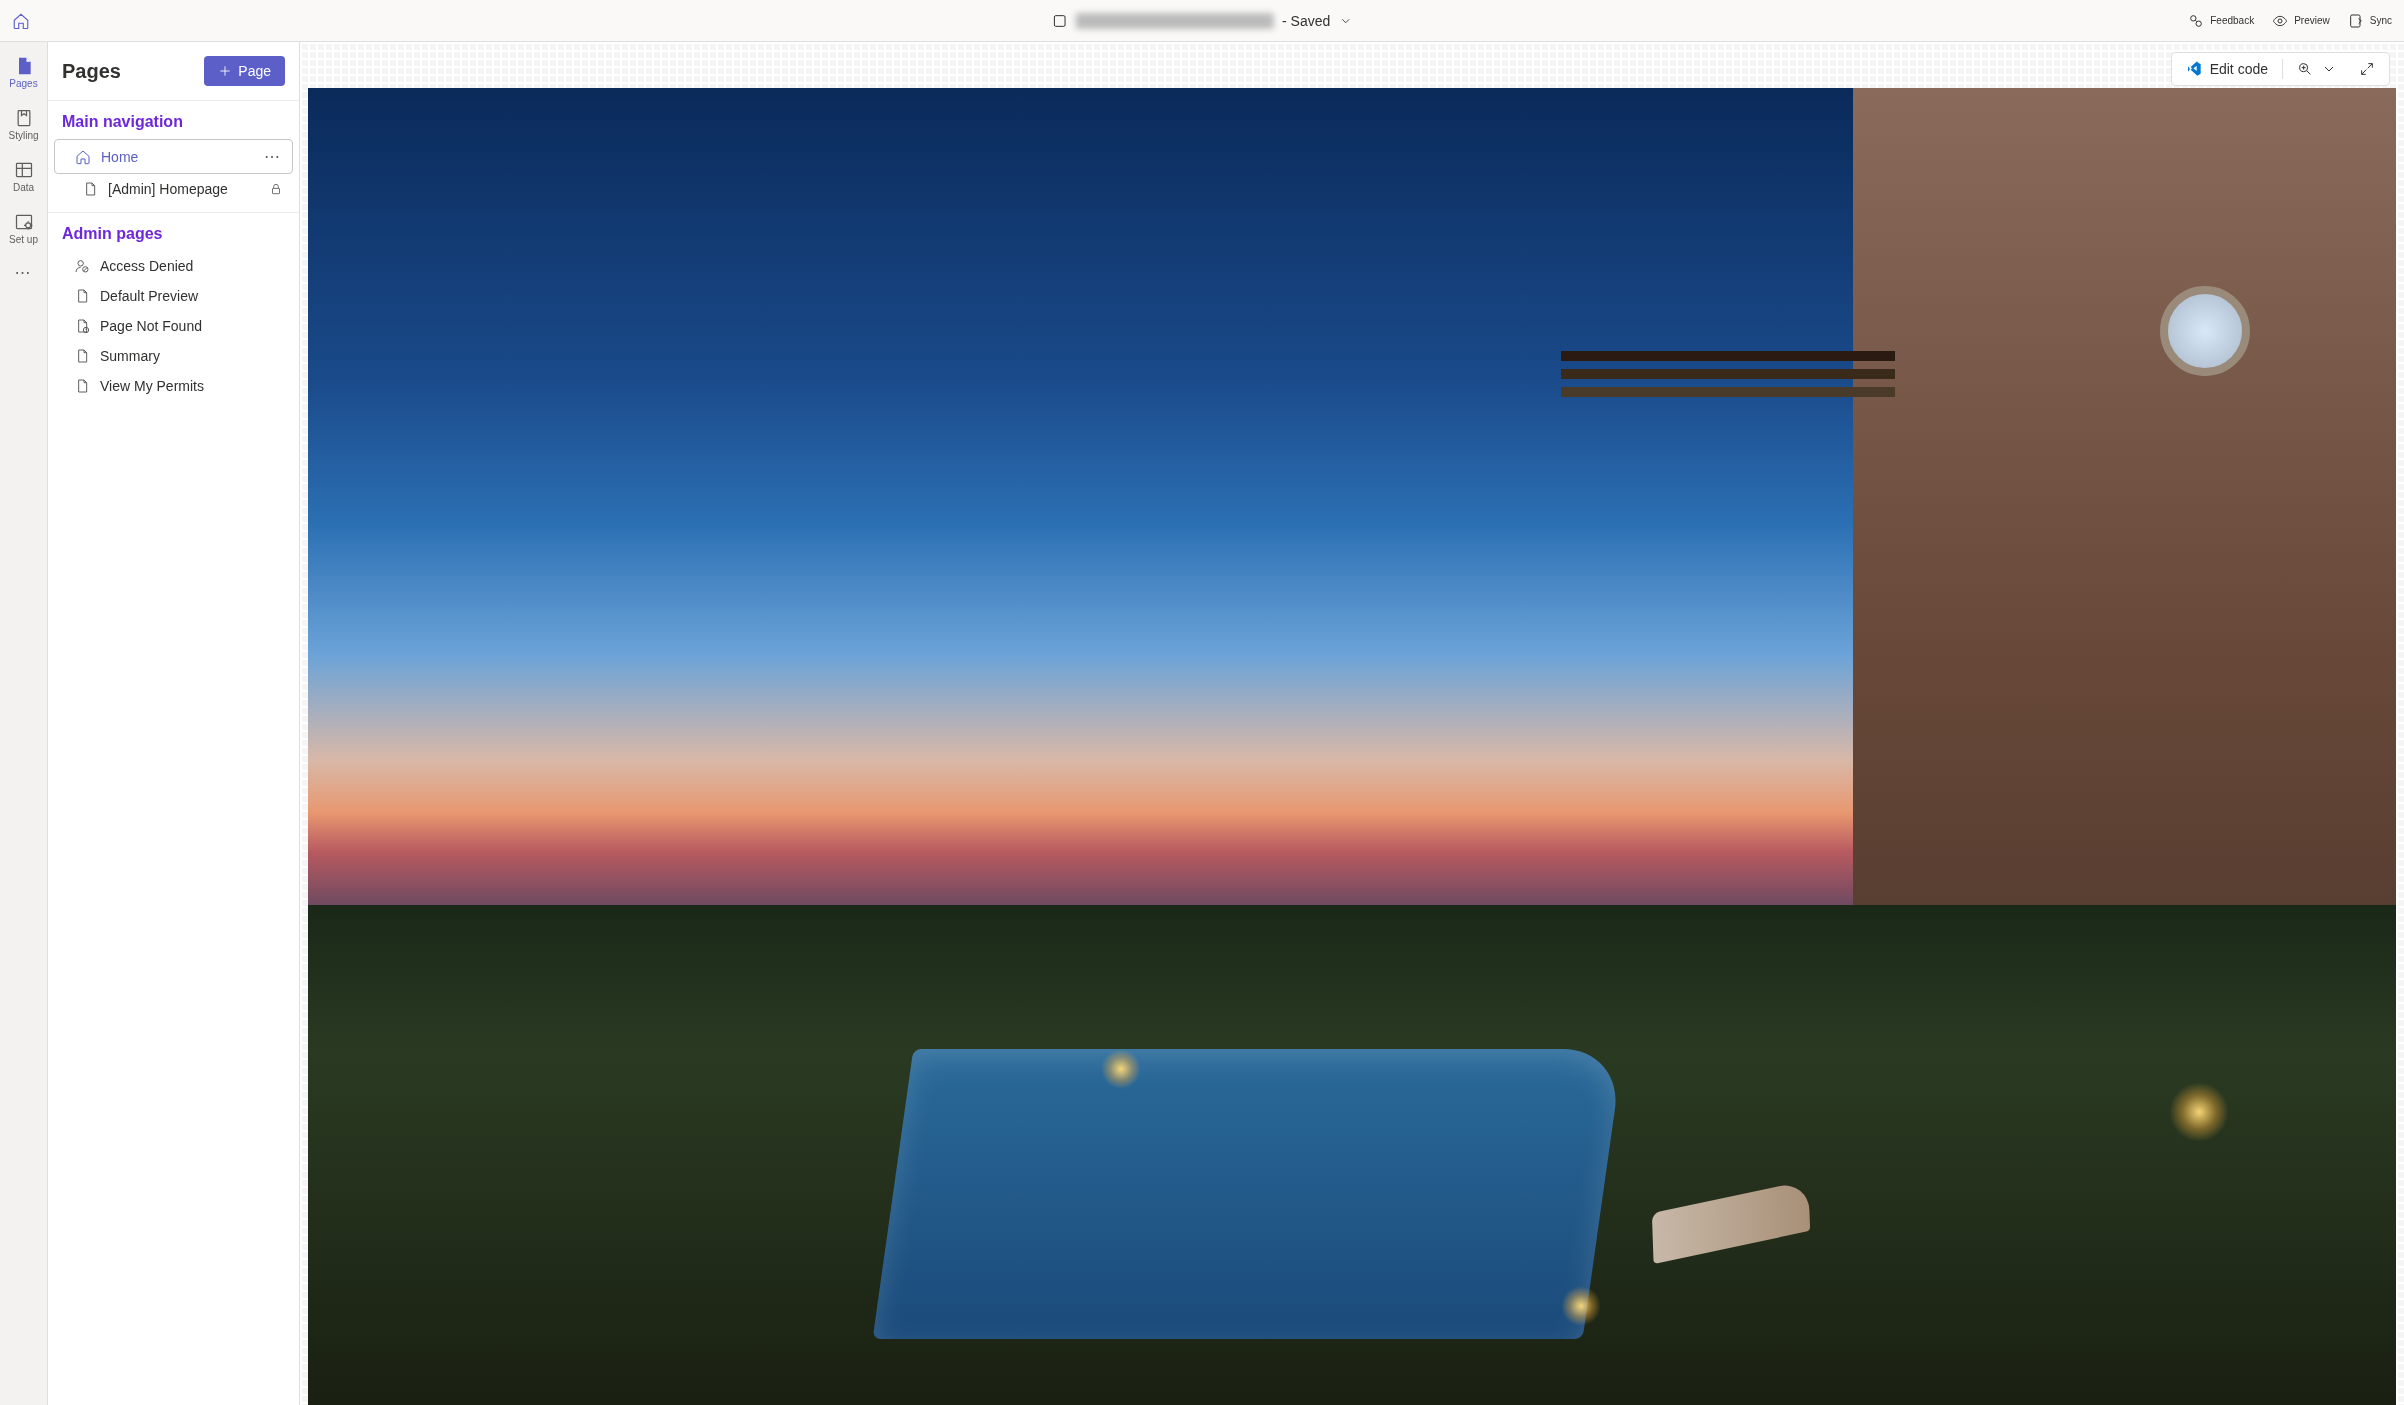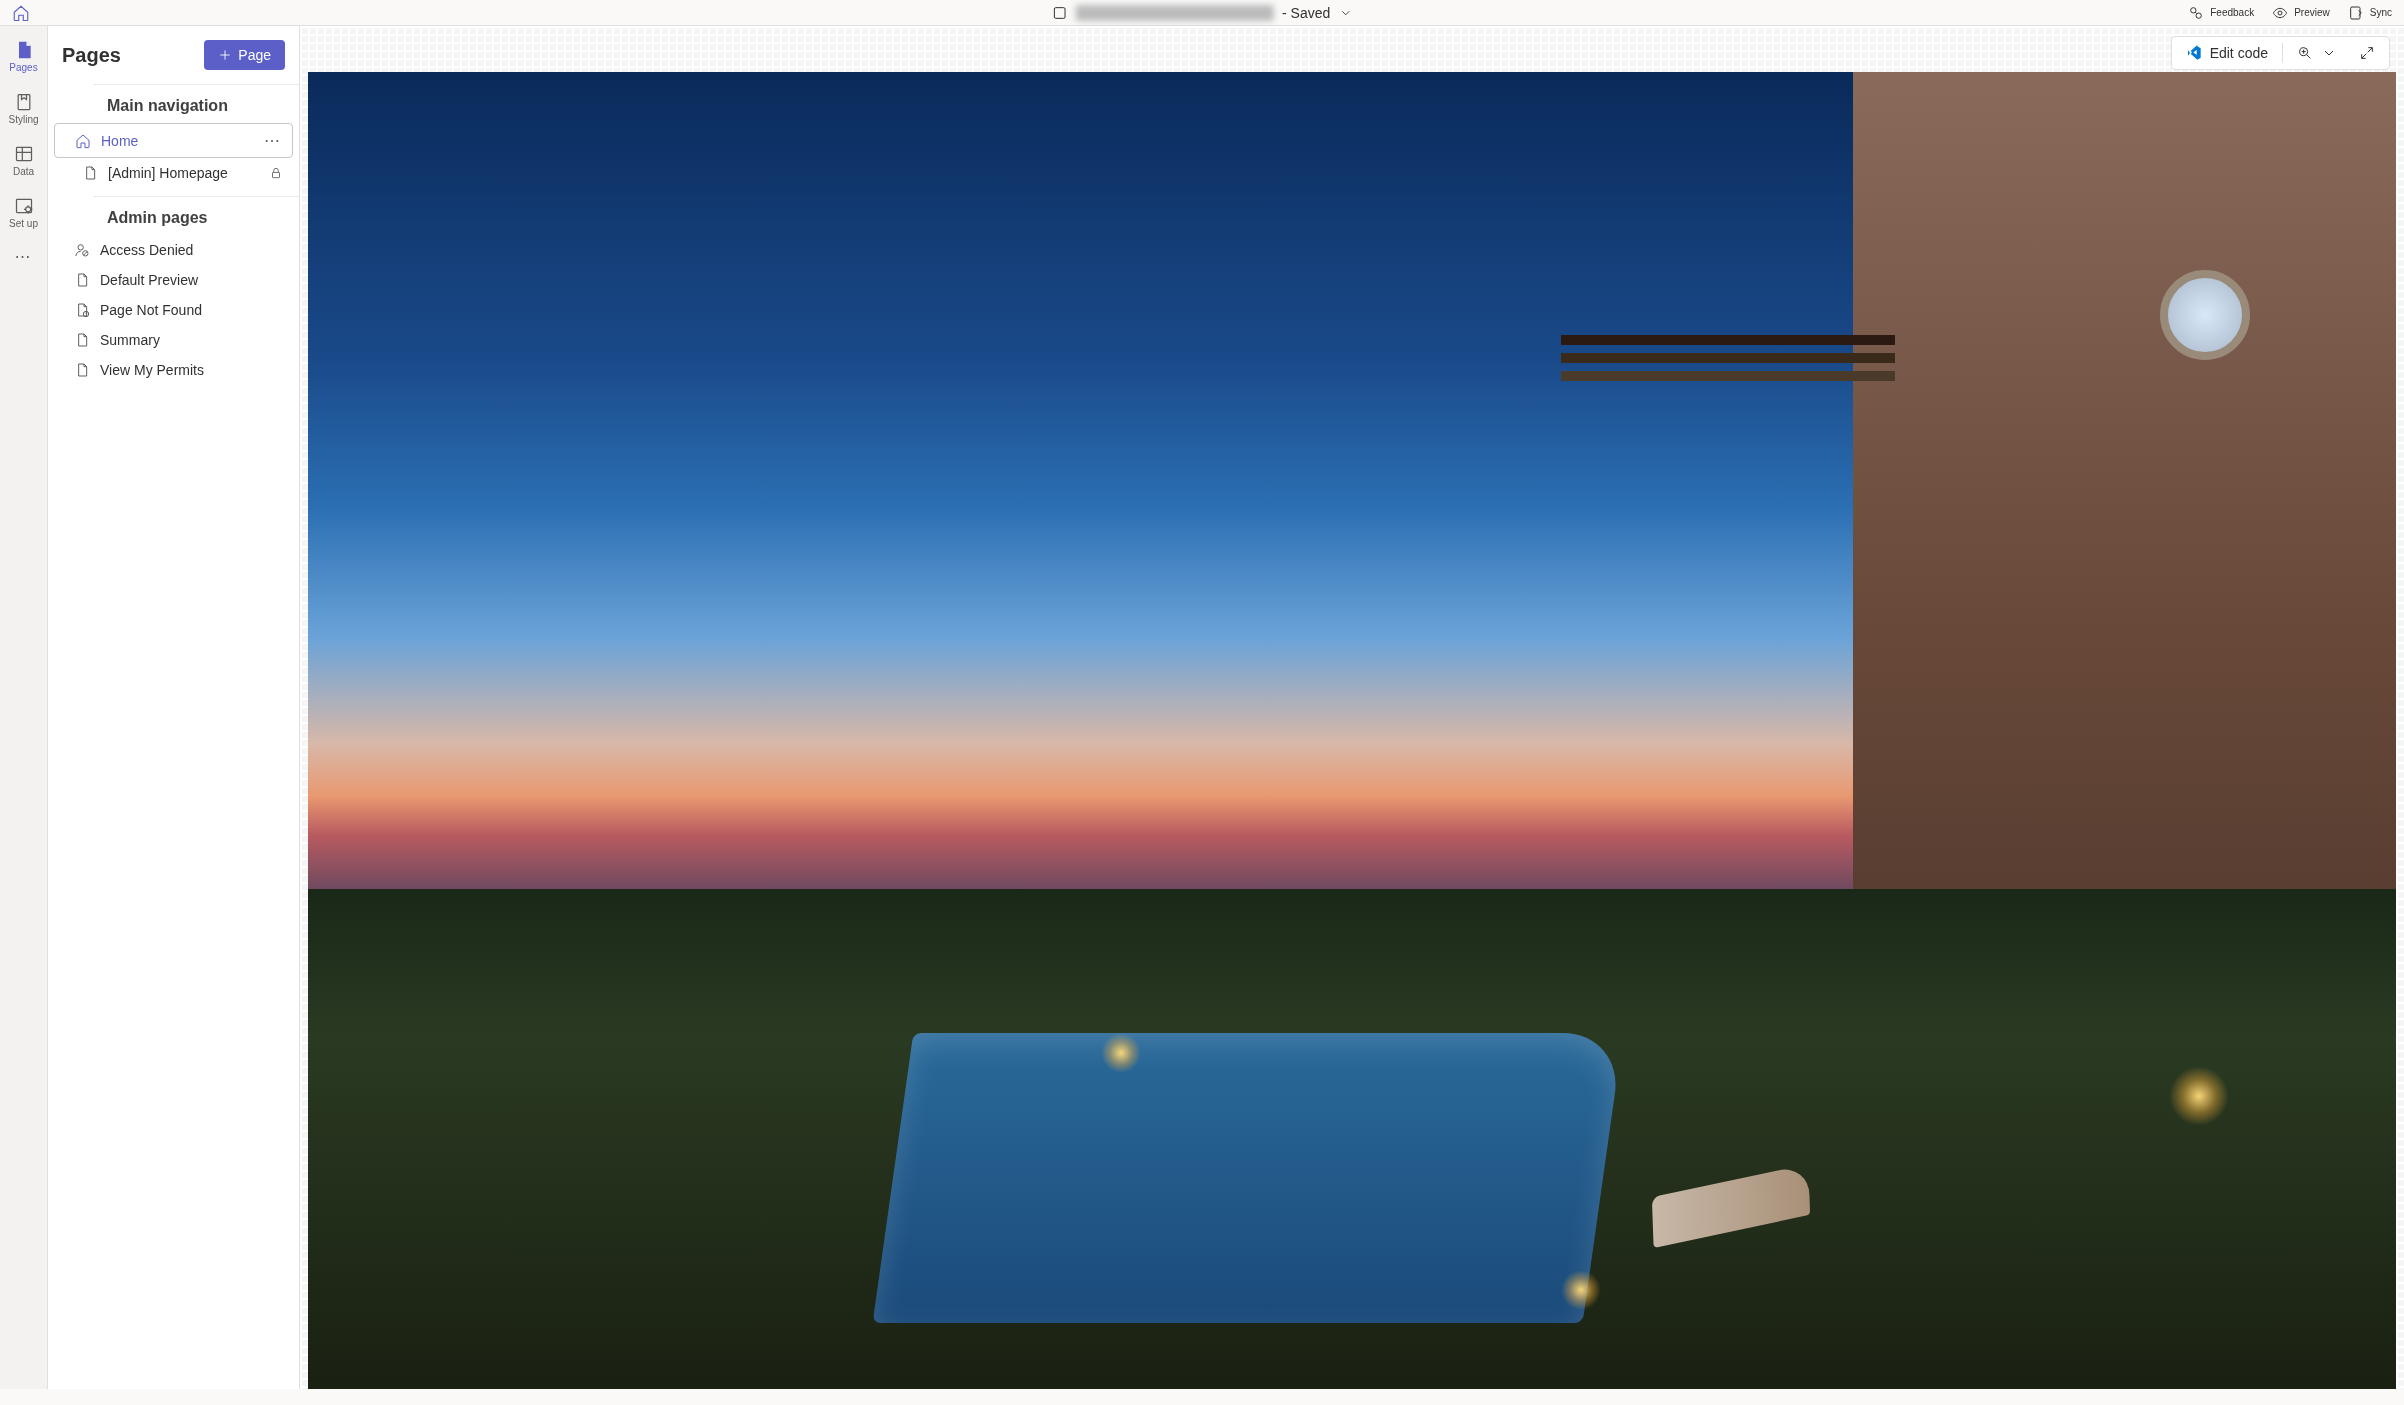--- a/index.html
+++ b/index.html
@@ -1,19 +1,19 @@
 <!DOCTYPE html>
 <html><head>
   <meta charset="utf-8">
   <style>
     * { margin: 0; padding: 0; box-sizing: border-box; font-family: "Segoe UI", -apple-system, sans-serif; }
     body { background: #faf9f8; overflow: hidden; height: 100vh; width: 100vw; }
 
     
-    .titlebar { height: 26px; background: #faf9f8; border-bottom: 1px solid #e1dfdd; display: flex; align-items: center; justify-content: space-between; padding: 0 12px; font-size: 14px; color: #323130; }
+    .titlebar { height: 42px; background: #faf9f8; border-bottom: 1px solid #e1dfdd; display: flex; align-items: center; justify-content: space-between; padding: 0 12px; font-size: 14px; color: #323130; }
     .titlebar-left { display: flex; align-items: center; gap: 8px; }
     .titlebar-center { display: flex; align-items: center; gap: 8px; position: absolute; left: 50%; transform: translateX(-50%); }
     .titlebar-center .blurred { filter: blur(3px); background: #bbb; color: transparent; border-radius: 2px; padding: 0 6px; user-select: none; }
     .titlebar-right { display: flex; align-items: center; gap: 18px; }
     .titlebar-btn { display: flex; align-items: center; gap: 6px; color: #323130; cursor: pointer; font-size: 10px; }
     .titlebar-btn svg { width: 16px; height: 16px; }
     .home-icon-top { width: 18px; height: 18px; color: #5b5fc7; }
 
     
     .main-row { display: flex; height: calc(100vh - 42px); }
@@ -25,21 +25,21 @@
     .rail-item svg { width: 20px; height: 20px; }
     .rail-ellipsis { width: 44px; height: 32px; display: flex; align-items: center; justify-content: center; color: #605e5c; cursor: pointer; font-size: 16px; letter-spacing: 2px; }
 
     
     .pages-panel { width: 252px; background: #fff; border-right: 1px solid #e1dfdd; display: flex; flex-direction: column; padding-top: 14px; }
     .pages-header { display: flex; align-items: center; justify-content: space-between; padding: 0 14px 14px 14px; }
     .pages-header h2 { font-size: 20px; font-weight: 600; color: #323130; }
     .page-btn { background: #5b5fc7; color: #fff; border: none; border-radius: 4px; padding: 7px 14px; font-size: 14px; display: flex; align-items: center; gap: 6px; cursor: pointer; margin-left: 20px; }
     .page-btn svg { width: 14px; height: 14px; }
 
-    .section-hdr { font-size: 16px; font-weight: 600; color: #404040; padding: 12px 14px 8px 14px; border-top: 1px solid #edebe9; margin-left: 45px; }
+    .section-hdr { font-size: 16px; font-weight: 600; color: #6d28d9; padding: 12px 14px 8px 14px; border-top: 1px solid #edebe9; }
     .tree { display: flex; flex-direction: column; padding: 0 6px 8px 6px; }
     .tree-item { display: flex; align-items: center; gap: 10px; padding: 7px 10px 7px 20px; font-size: 14px; color: #323130; cursor: pointer; border-radius: 4px; position: relative; }
     .tree-item.active { background: #fff; border: 1px solid #c8c6c4; color: #5b5fc7; }
     .tree-item.active .tri-label { color: #5b5fc7; font-weight: 400; }
     .tree-item .tri-icon { width: 16px; height: 16px; color: #605e5c; flex-shrink: 0; }
     .tree-item.active .tri-icon { color: #5b5fc7; }
     .tree-item .tri-right { margin-left: auto; color: #605e5c; font-size: 16px; letter-spacing: 2px; }
     .tree-item .lock { width: 14px; height: 14px; color: #605e5c; margin-left: auto; }
     .tree-item.child { padding-left: 28px; }
 

